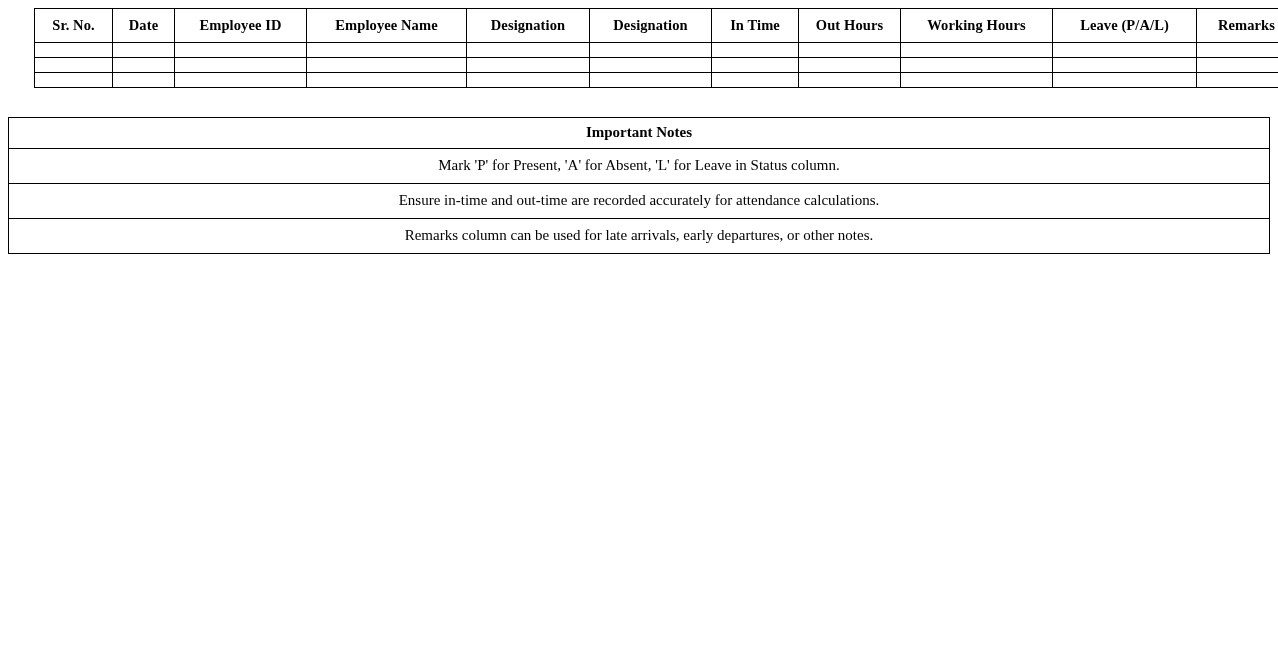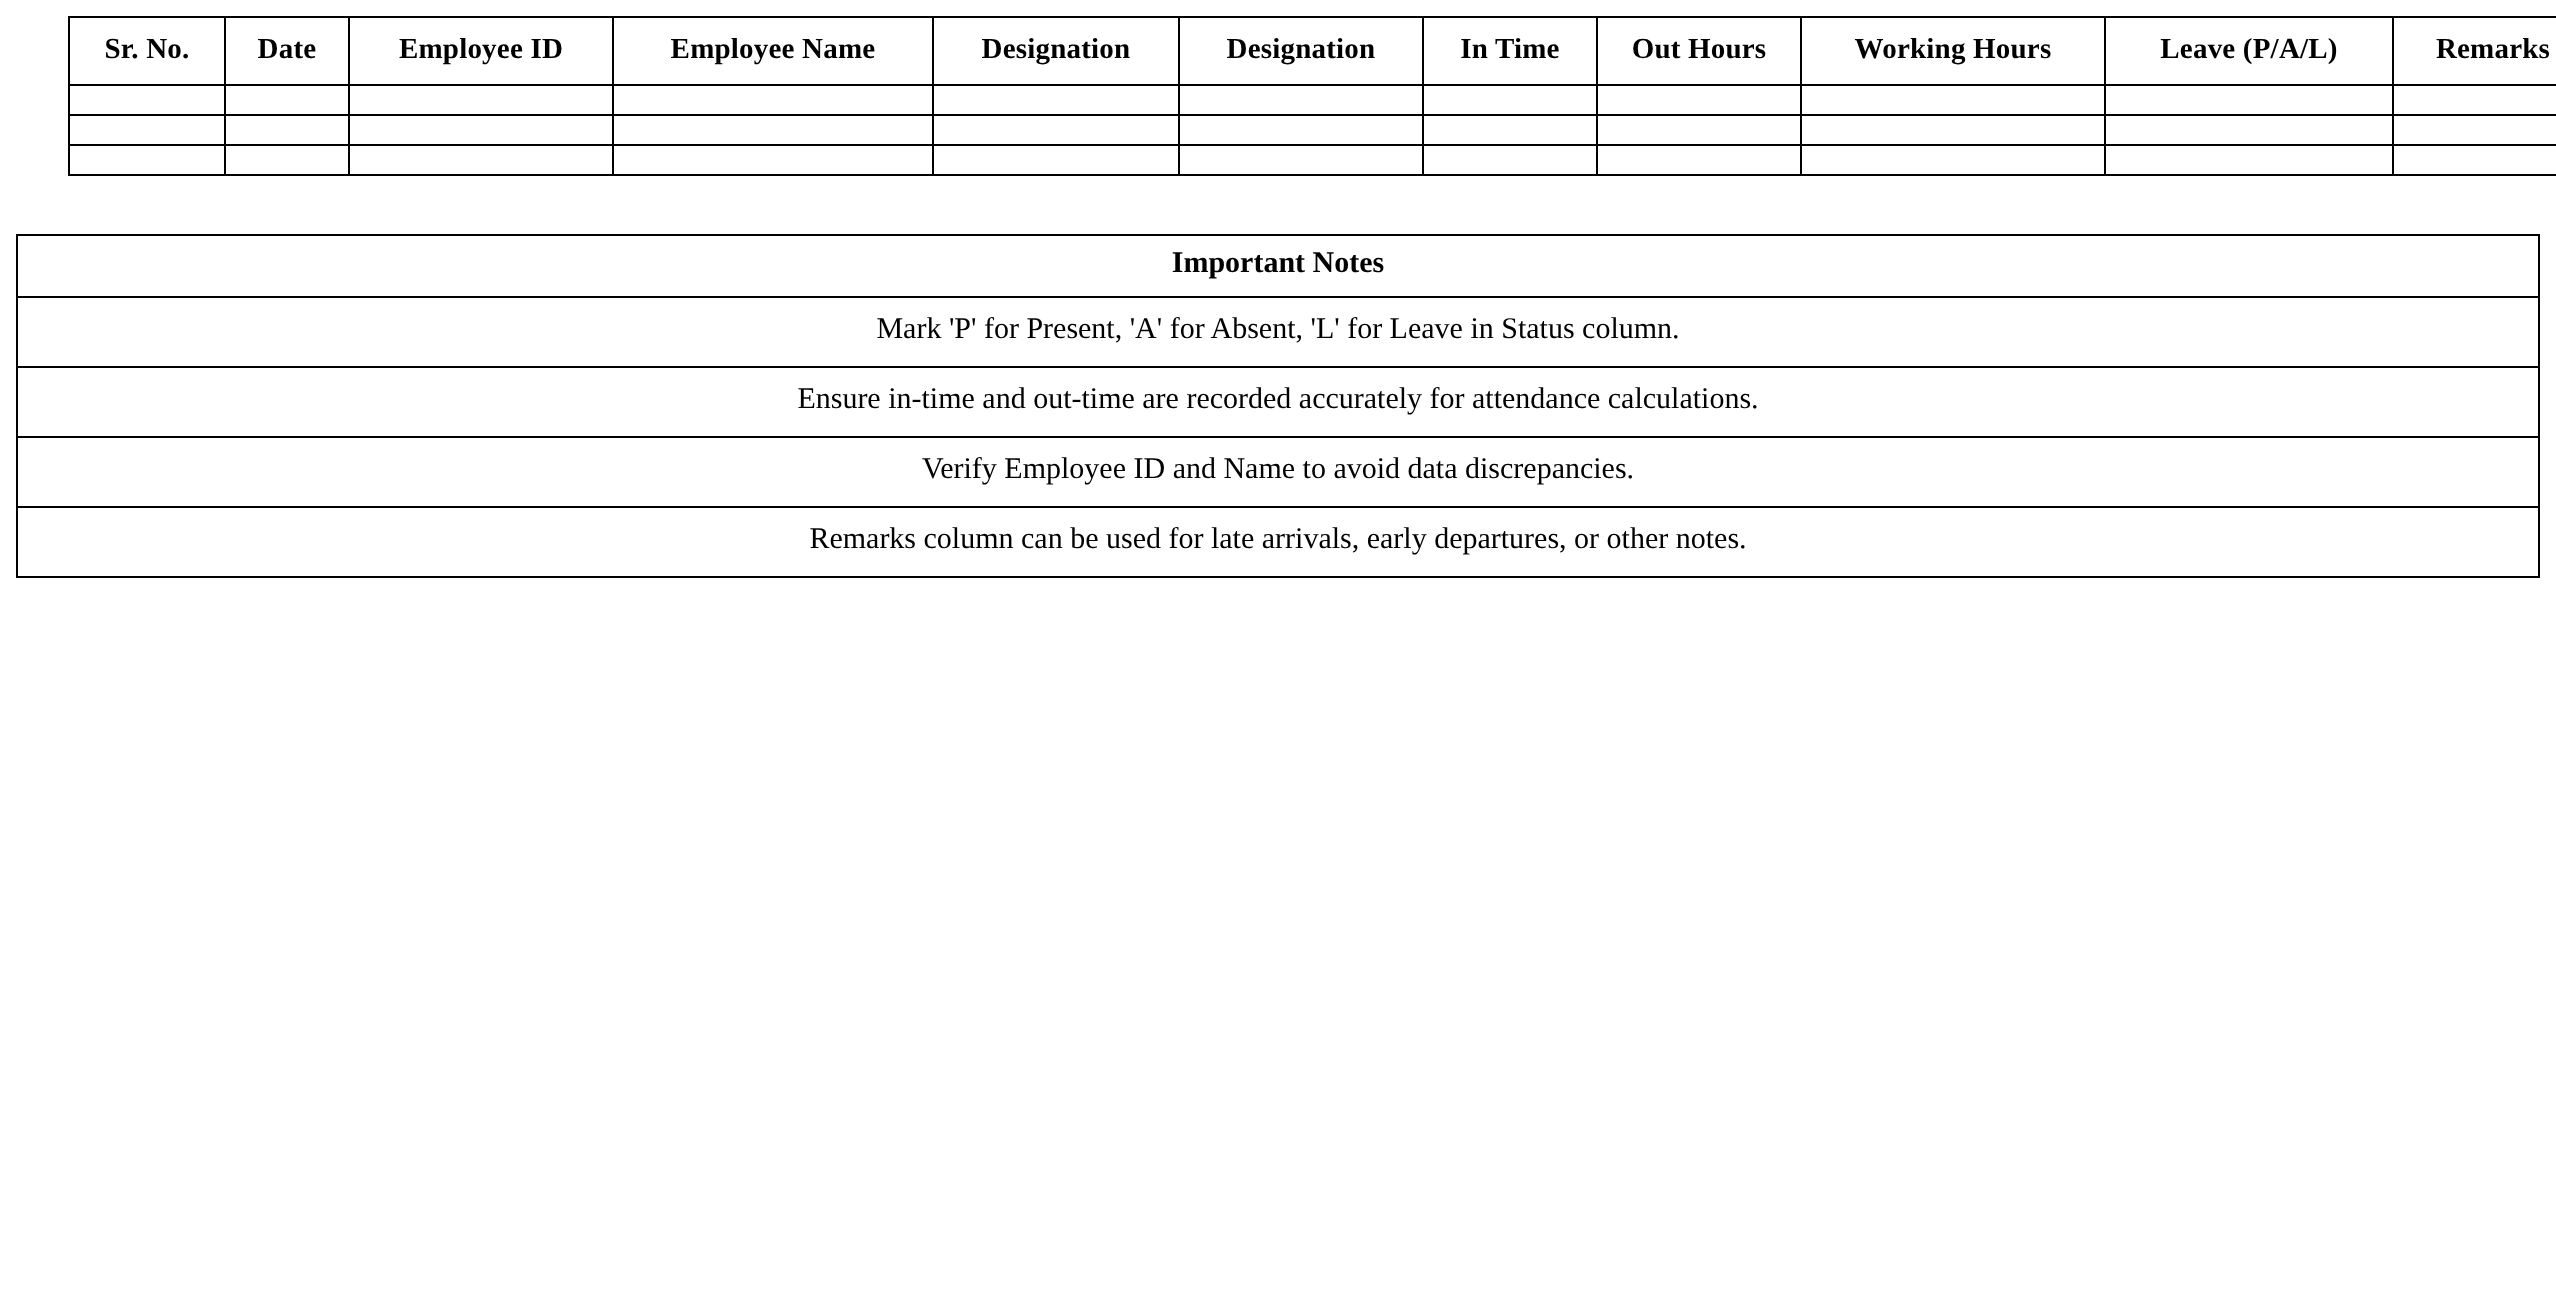--- a/index.html
+++ b/index.html
@@ -194,22 +194,19 @@
         <tr>
           <td class="notes-title">Important Notes</td>
         </tr>
         <tr>
           <td class="note-line">Mark 'P' for Present, 'A' for Absent, 'L' for Leave in Status column.</td>
         </tr>
         <tr>
           <td class="note-line">Ensure in-time and out-time are recorded accurately for attendance calculations.</td>
         </tr>
         <tr>
-          <td class="note-line">Verify Employee ID and Name to avoid data discrepancies.</td>
-        </tr>
-        <tr>
           <td class="note-line">Remarks column can be used for late arrivals, early departures, or other notes.</td>
         </tr>
       </tbody>
     </table>
   </div>
 
 </div>
 
 </body></html>

